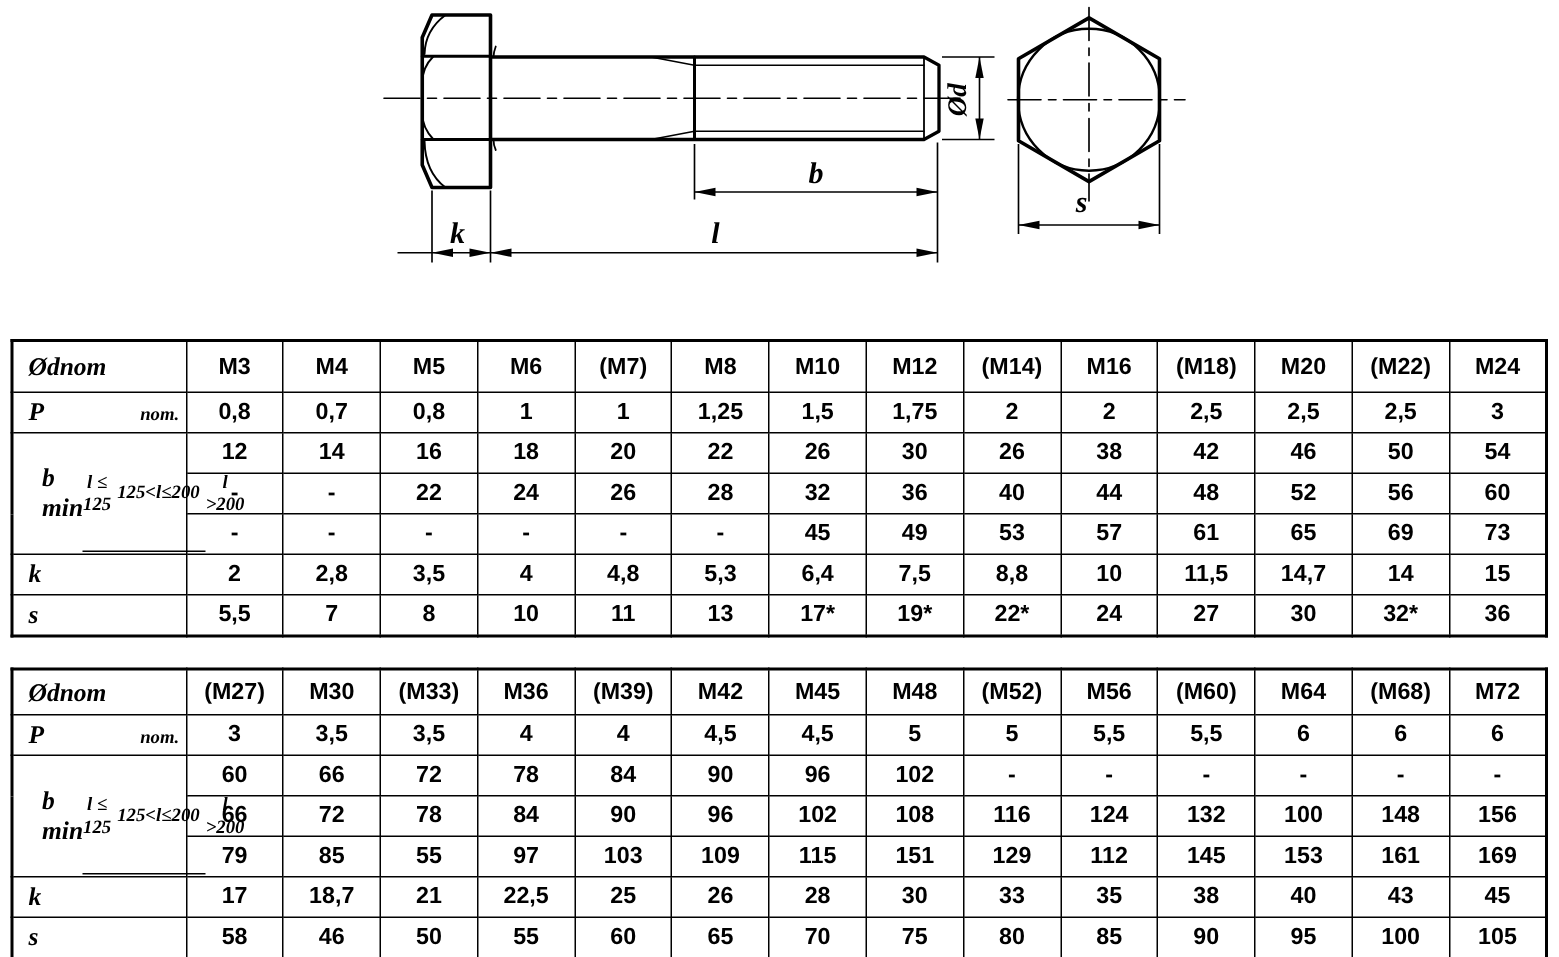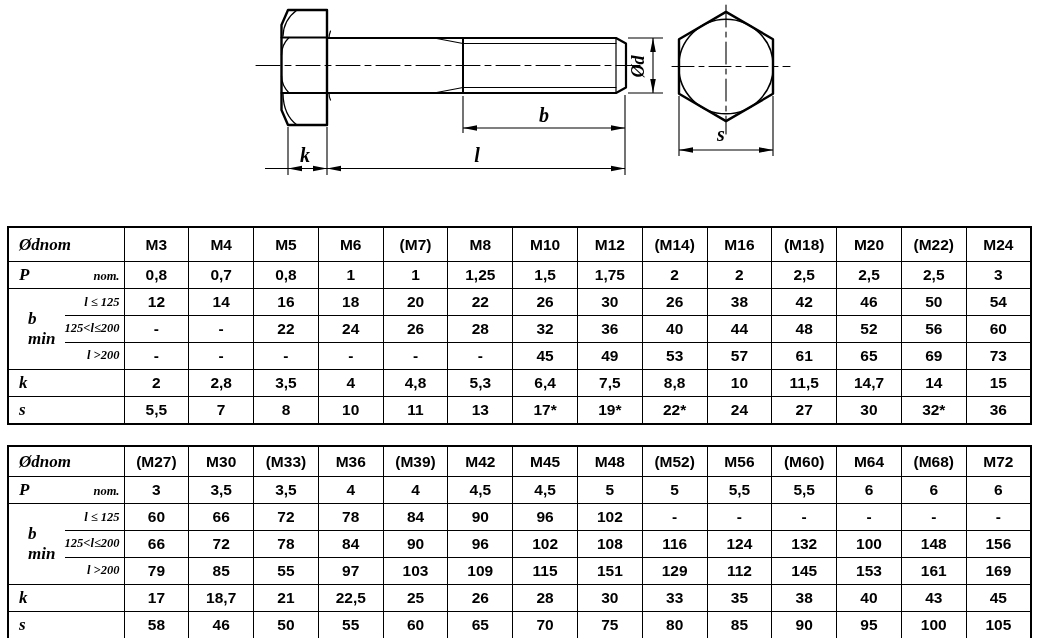--- a/index.html
+++ b/index.html
@@ -19,21 +19,21 @@
   .colh,.val{font-weight:bold;font-size:15.5px;text-align:center;font-family:"Liberation Sans",sans-serif;}
   .lbl{font:italic bold 17px "Liberation Serif",serif;}
   .head-lbl{text-align:left;padding-left:10px !important;}
   .plain-lbl{text-align:left;padding-left:10px !important;}
   .p-wrap{display:flex;justify-content:space-between;align-items:baseline;padding:0 4px 0 10px;}
   .p-main{font:italic bold 17px "Liberation Serif",serif;}
   .sub{font:italic bold 12.5px "Liberation Serif",serif;text-align:center;}
   .bmin-cell{padding:0 !important;}
   .bmin-grid{display:flex;height:78px;align-items:stretch;}
   .bmin-name{width:50px;display:flex;align-items:center;padding-left:19px;}
-  .bmin-subs{flex:1;display:flex;flex-direction:column;}
+  .bmin-subs{flex:1;display:flex;flex-direction:row;}
   .subrow{flex:1;display:flex;align-items:center;justify-content:flex-end;
           padding-right:4px;border-bottom:1.5px solid #000;}
   .subrow.last{border-bottom:none;font-style:italic;}
 </style>
 </head>
 <body>
 
 <div id="page">
 
   <svg width="1039" height="215" viewBox="0 0 1039 215" style="position:absolute;left:0;top:0;">

